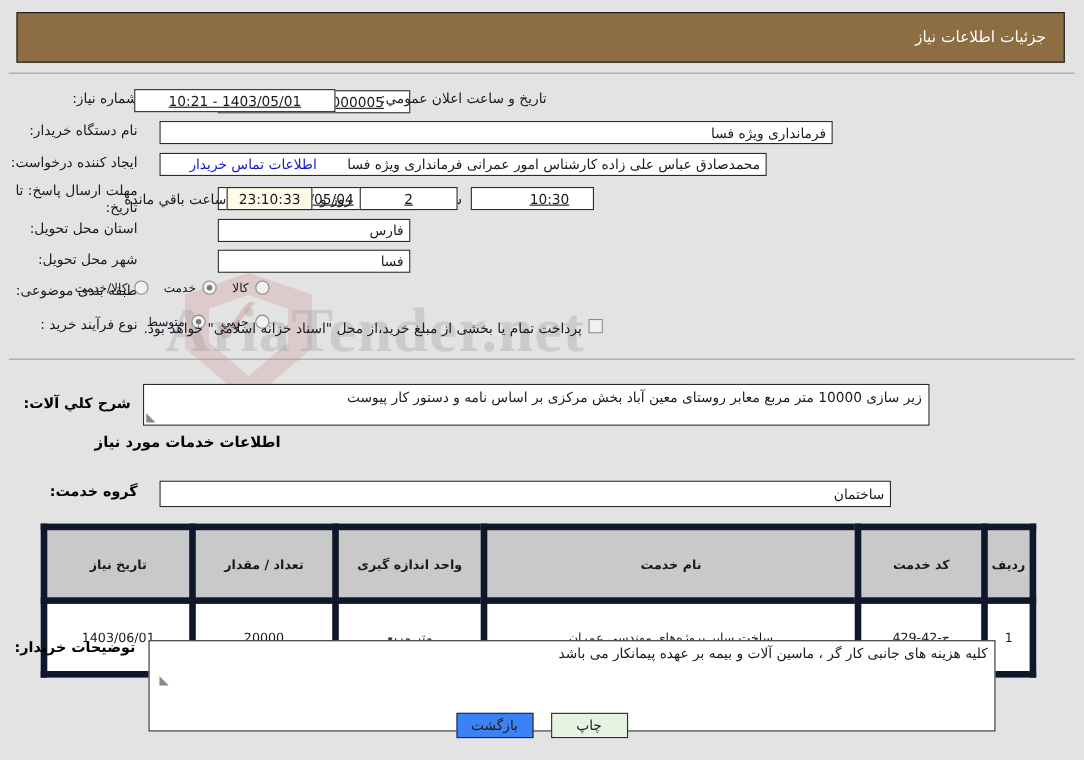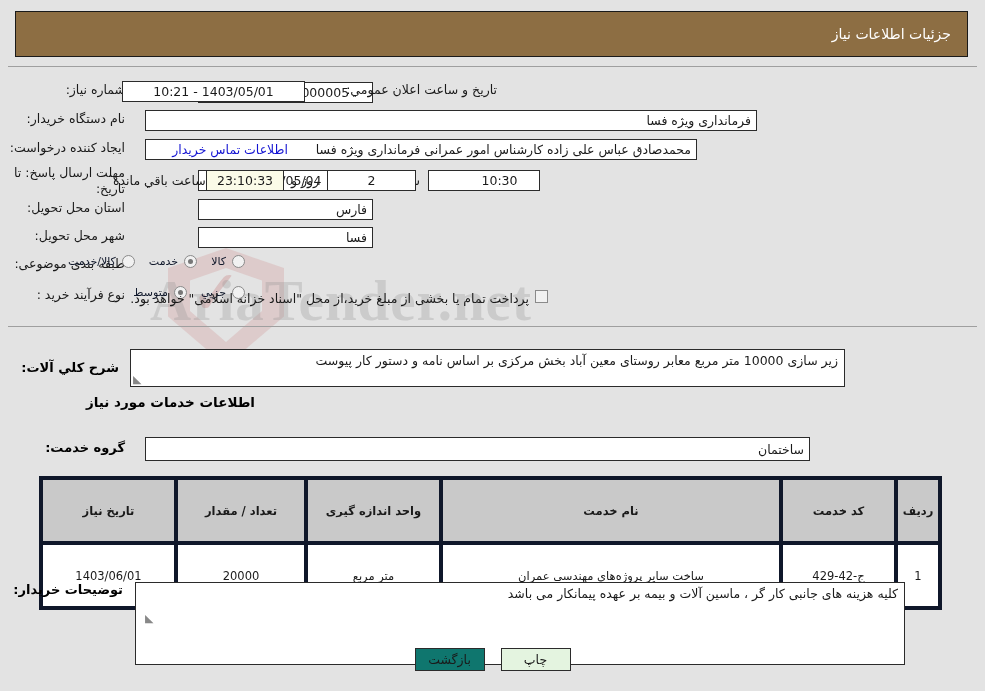--- a/index.html
+++ b/index.html
@@ -119,21 +119,21 @@
     background: #ffffff;
     height: 21px;
     font-size: 12.5px;
     color: #1a1a1a;
     display: flex;
     align-items: center;
     padding: 0 5px;
     overflow: hidden;
     white-space: nowrap;
   }
-  .fld.center { justify-content: center; }
+  .fld.center { justify-content: center; text-decoration: underline; }
   .fld.right  { justify-content: flex-start; }
   .fld.timer  { background: #fbfbe8; justify-content: center; }
   .link {
     color: #1414d2;
     font-size: 12.5px;
     text-decoration: none;
     white-space: nowrap;
     cursor: pointer;
   }
   .plain-txt {
@@ -212,21 +212,21 @@
     width: 899px;
     z-index: 12;
   }
   table.needs {
     border-collapse: collapse;
     width: 100%;
     font-size: 11.5px;
     table-layout: fixed;
   }
   table.needs th, table.needs td {
-    border: 4px solid #0f172a;
+    border: 6px solid #0f172a;
     padding: 21px 4px;
     text-align: center;
     color: #1a1a1a;
     height: 19px;
   }
   table.needs th {
     background: #c9c9c9;
     font-weight: bold;
     font-size: 11.5px;
   }
@@ -248,21 +248,21 @@
     height: 23px;
     border: 1px solid #2b2b2b;
     font-size: 12.5px;
     color: #1a1a1a;
     display: flex;
     align-items: center;
     justify-content: center;
     cursor: pointer;
     padding: 0 12px;
   }
-  .btn-back  { background: #0f766e; text-align: center; }
+  .btn-back  { background: #3b82f6; text-align: center; }
   .btn-print { background: #e4f4e0; }
 </style>
 </head>
 <body>
 
 <div id="page">
 
   <div class="watermark">
     <div class="wm-shield"></div>
     <div class="wm-check">✓</div>

